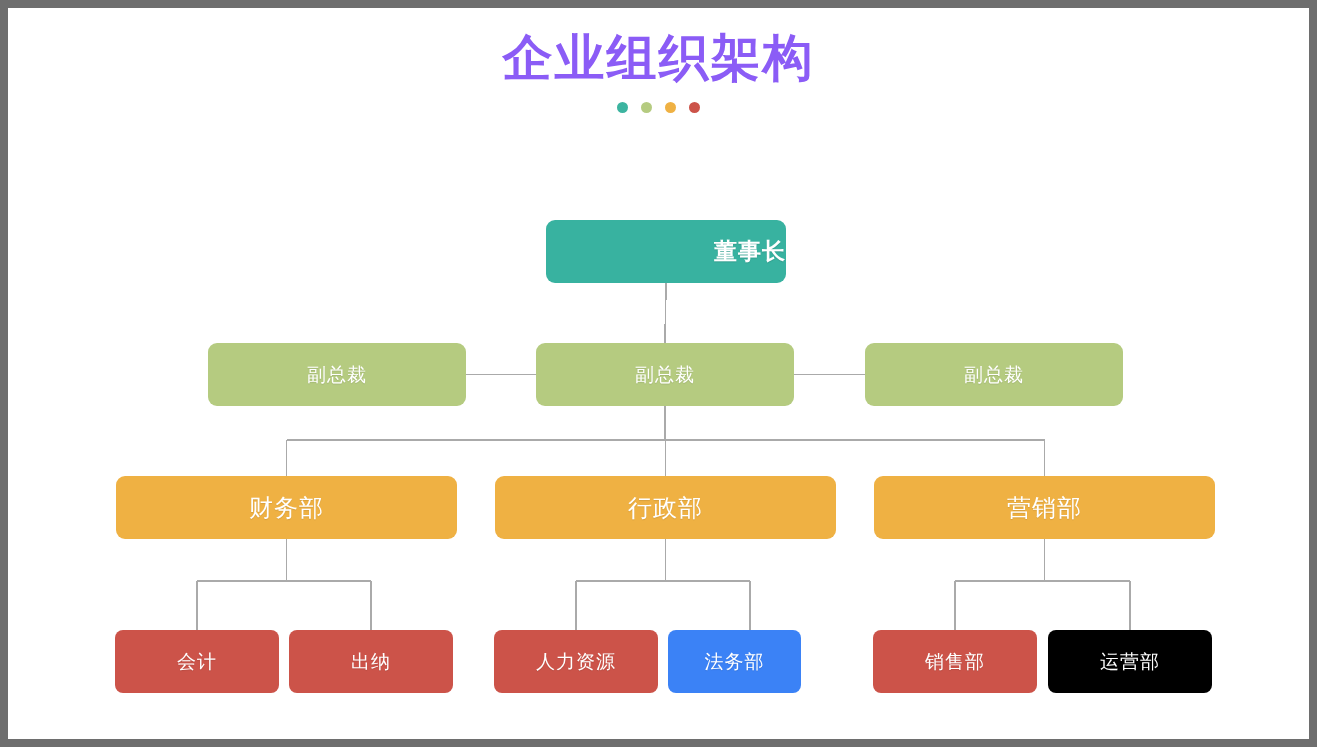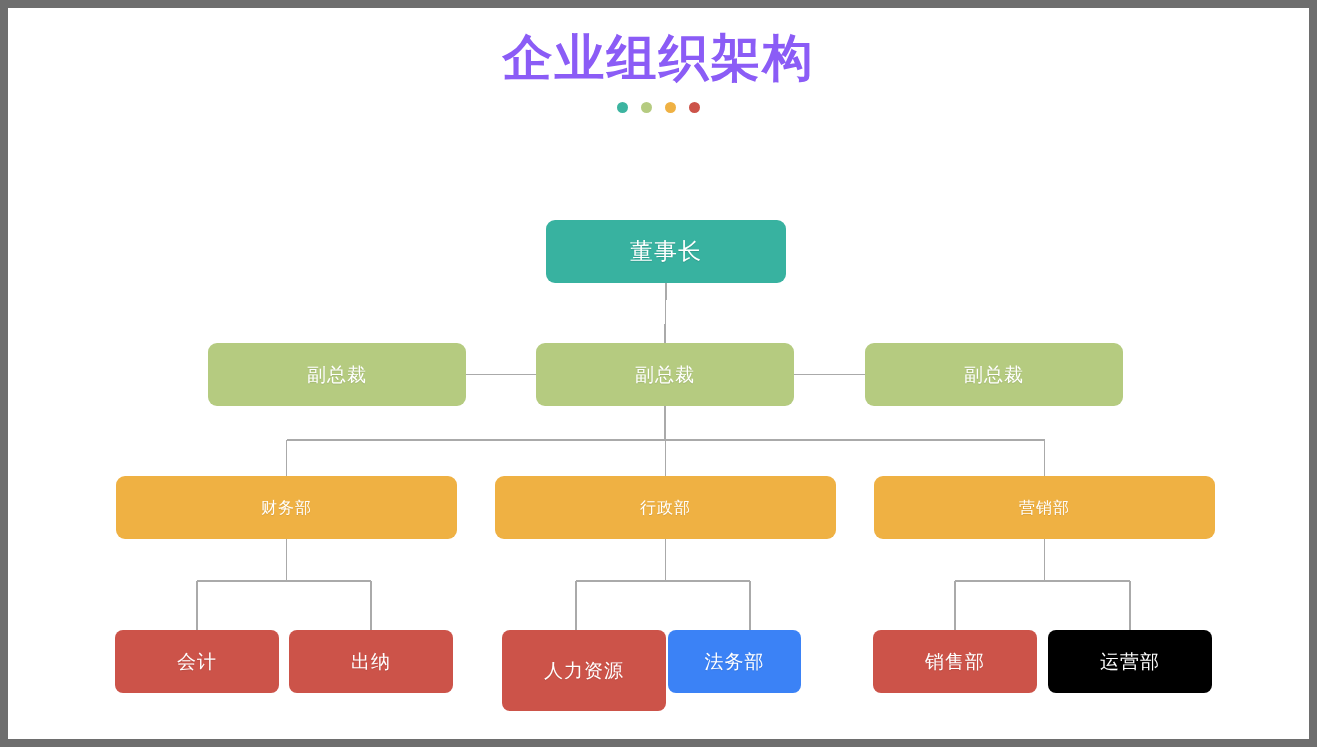--- a/index.html
+++ b/index.html
@@ -86,36 +86,37 @@
   }
 
   .node-label {
     display: block;
     line-height: 1;
   }
 
   .level-0 {
     border-radius: 9px;
     font-size: 23px;
-    font-weight: normal;
+    font-weight: bold;
     letter-spacing: 1px;
     text-shadow: 0 1px 1px rgba(0,0,0,0.12);
+    justify-content: flex-end;
   }
 
   .level-1 {
     border-radius: 9px;
     font-size: 19px;
     font-weight: normal;
     letter-spacing: 1px;
     text-shadow: 0 1px 1px rgba(0,0,0,0.10);
   }
 
   .level-2 {
     border-radius: 9px;
-    font-size: 16px;
+    font-size: 24px;
     font-weight: normal;
     letter-spacing: 1px;
     text-shadow: 0 1px 1px rgba(0,0,0,0.10);
   }
 
   .level-3 {
     border-radius: 8px;
     font-size: 19px;
     font-weight: normal;
     letter-spacing: 1px;
@@ -182,21 +183,21 @@
         </div>
         <div class="node level-2" style="left: 866px; top: 468px; width: 341px; height: 63px; background: rgb(239, 177, 67);">
           <span class="node-label">营销部</span>
         </div>
         <div class="node level-3" style="left: 107px; top: 622px; width: 164px; height: 63px; background: rgb(204, 83, 73);">
           <span class="node-label">会计</span>
         </div>
         <div class="node level-3" style="left: 281px; top: 622px; width: 164px; height: 63px; background: rgb(204, 83, 73);">
           <span class="node-label">出纳</span>
         </div>
-        <div class="node level-3" style="left: 486px; top: 622px; width: 164px; height: 81px; background: rgb(204, 83, 73); margin-left: 8px;">
+        <div class="node level-3" style="left: 486px; top: 622px; width: 164px; height: 63px; background: rgb(204, 83, 73);">
           <span class="node-label">人力资源</span>
         </div>
         <div class="node level-3" style="left: 660px; top: 622px; width: 133px; height: 63px; background: #3b82f6;">
           <span class="node-label">法务部</span>
         </div>
         <div class="node level-3" style="left: 865px; top: 622px; width: 164px; height: 63px; background: rgb(204, 83, 73);">
           <span class="node-label">销售部</span>
         </div>
         <div class="node level-3" style="left: 1040px; top: 622px; width: 164px; height: 63px; background: #000000;">
           <span class="node-label">运营部</span>

